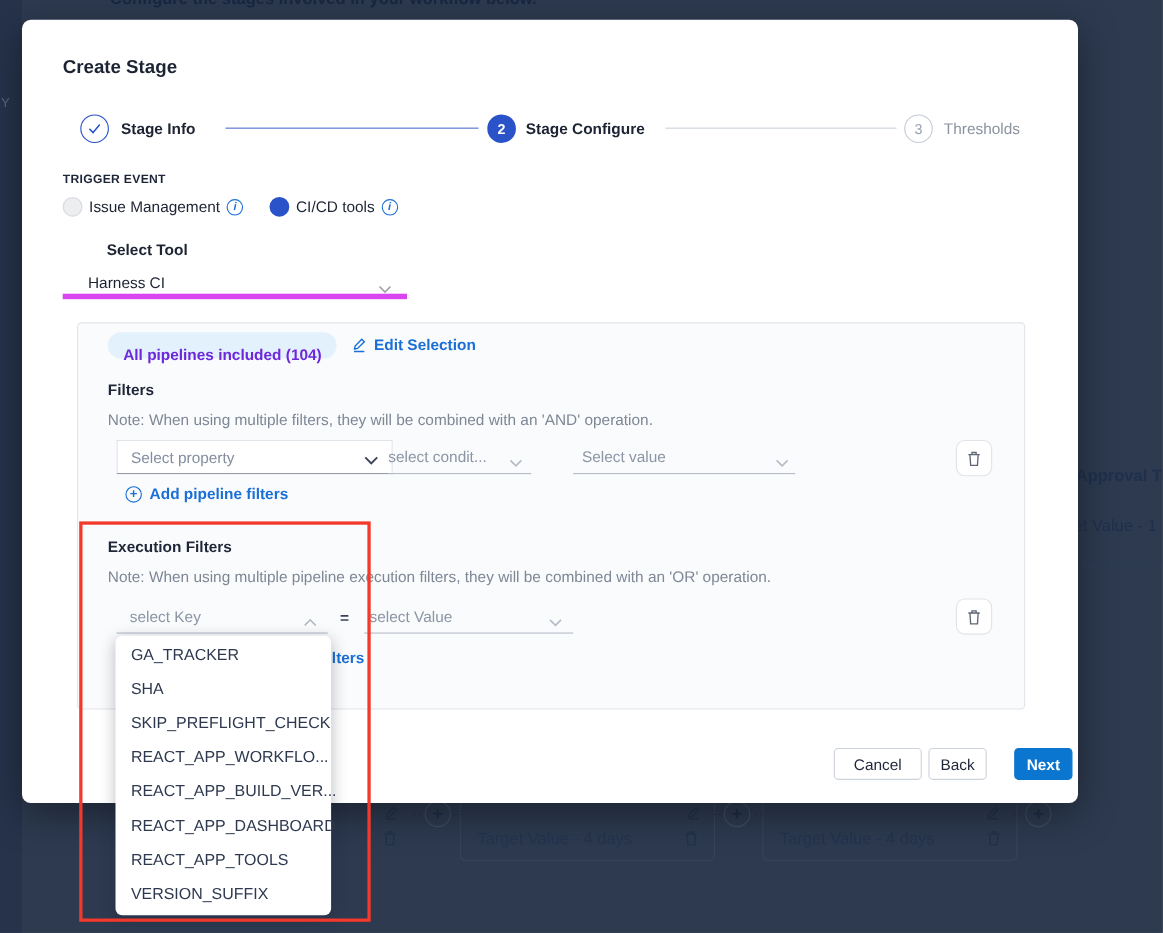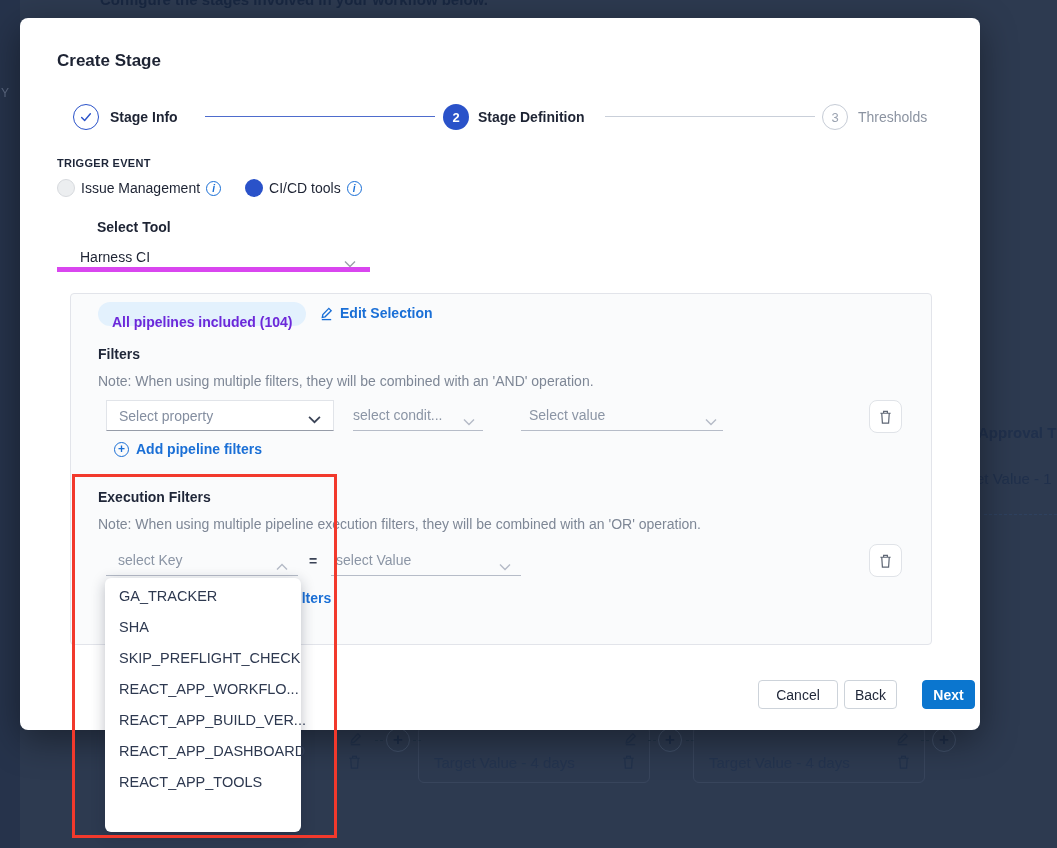--- a/index.html
+++ b/index.html
@@ -54,21 +54,21 @@
   .tool-select .val { position: absolute; left: 23px; top: 4px; font-size: 14px; color: #1d2333; }
   .tool-select .chev { position: absolute; right: 14px; top: 9px; color: #9aa0a8; }
 
   
   .panel { position: absolute; left: 50px; top: 275px; width: 862px; height: 352px; background: #fafbfc; border: 1px solid #e2e4ea; border-radius: 4px; }
   .chip { position: absolute; left: 27px; top: 8px; height: 24px; line-height: 24px; padding: 8px 14px; background: #e3f1fd; border-radius: 12px; font-size: 14px; font-weight: 600; color: #6d28d9; }
   .edit-link { position: absolute; left: 248px; top: 11px; display: flex; align-items: center; gap: 6px; color: #1a6fd6; font-size: 14px; font-weight: 600; cursor: pointer; }
   .sec-title { position: absolute; left: 27px; font-size: 14px; font-weight: 700; color: #1f2638; }
   .sec-note  { position: absolute; left: 27px; font-size: 14px; color: #7e8796; white-space: nowrap; }
 
-  .prop-select { position: absolute; left: 35px; top: 106px; width: 228px; height: 31px; background: #fff; border: 1px solid #e1e4e9; border-bottom: 1px solid #969ca8; }
+  .prop-select { position: absolute; left: 35px; top: 106px; width: 251px; height: 31px; background: #fff; border: 1px solid #e1e4e9; border-bottom: 1px solid #969ca8; }
   .prop-select .ph { position: absolute; left: 12px; top: 7px; font-size: 14px; color: #848ea0; }
   .prop-select .chev { position: absolute; right: 12px; top: 9px; color: #3a4356; }
   .u-select { position: absolute; border-bottom: 1px solid #b6bcc8; height: 27px; }
   .u-select .ph { position: absolute; left: 0; top: 3px; font-size: 14px; color: #8b95a5; white-space: nowrap; }
   .u-select .chev { position: absolute; top: 8px; color: #b4bac6; }
   .cond-select { left: 282px; top: 110px; width: 130px; }
   .val-select  { left: 450px; top: 110px; width: 202px; }
   .key-select  { left: 35px;  top: 255px; width: 192px; }
   .key-select .ph { left: 12px; }
   .exec-val-select { left: 260px; top: 255px; width: 190px; }
@@ -169,21 +169,21 @@
       <div class="step-circle step-done">
         <svg width="14" height="12" viewBox="0 0 24 22" fill="none" stroke="#2a52c9" stroke-width="2.6" stroke-linecap="round" stroke-linejoin="round">
             <path d="M4 12l5.5 5.5L20 5"></path>
           </svg>
       </div>
       <span class="step-label lbl-done">Stage Info</span>
       <div class="conn conn1"></div>
       <div class="step-circle step-active">
           <span>2</span>
         </div>
-      <span class="step-label lbl-active">Stage Definition</span>
+      <span class="step-label lbl-active">Stage Configure</span>
       <div class="conn conn2"></div>
       <div class="step-circle step-next">
           <span>3</span>
         </div>
       <span class="step-label lbl-next">Thresholds</span>
     </div>
 
     <div class="trigger-label">TRIGGER EVENT</div>
     <div class="radio-row">
       <span class="radio radio-off"></span>
@@ -291,17 +291,18 @@
   </div>
 
   <div class="dropdown">
     <div class="dd-item">GA_TRACKER</div>
     <div class="dd-item">SHA</div>
     <div class="dd-item">SKIP_PREFLIGHT_CHECK</div>
     <div class="dd-item">REACT_APP_WORKFLO...</div>
     <div class="dd-item">REACT_APP_BUILD_VER...</div>
     <div class="dd-item">REACT_APP_DASHBOARD</div>
     <div class="dd-item">REACT_APP_TOOLS</div>
+    <div class="dd-item">VERSION_SUFFIX</div>
   </div>
 
   <div class="red-rect"></div>
 
 </div>
 
 </body></html>

